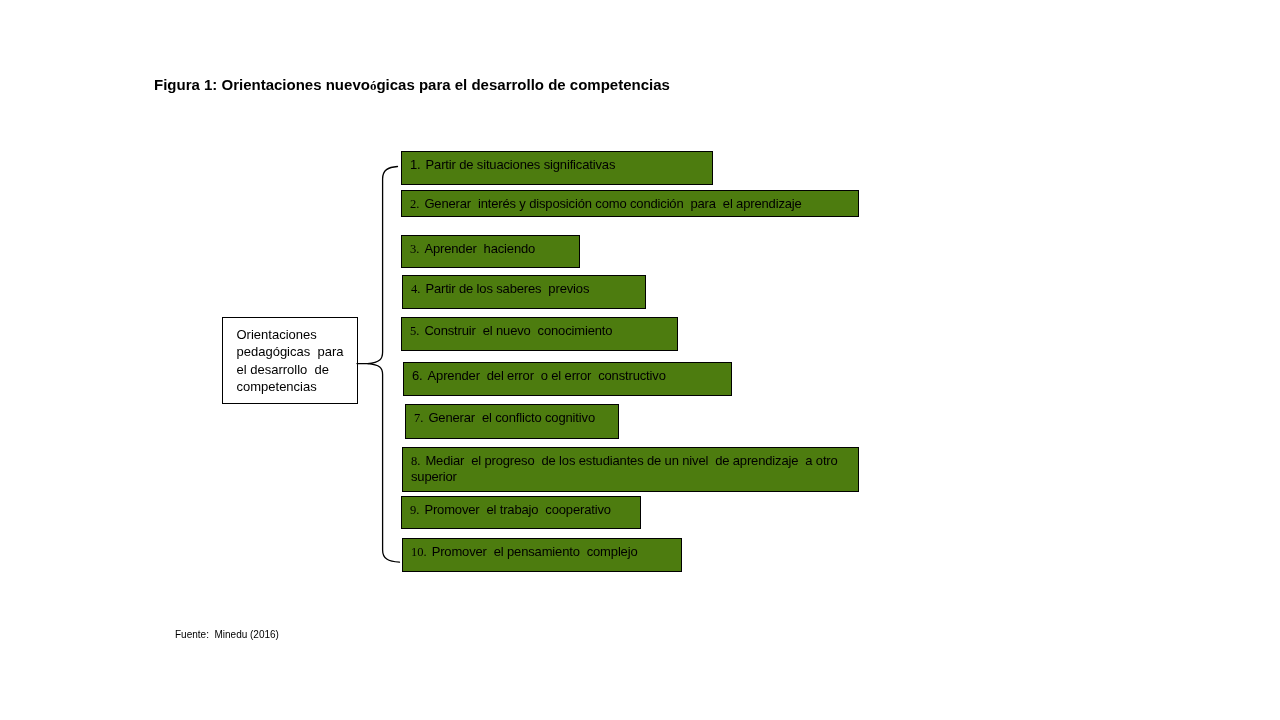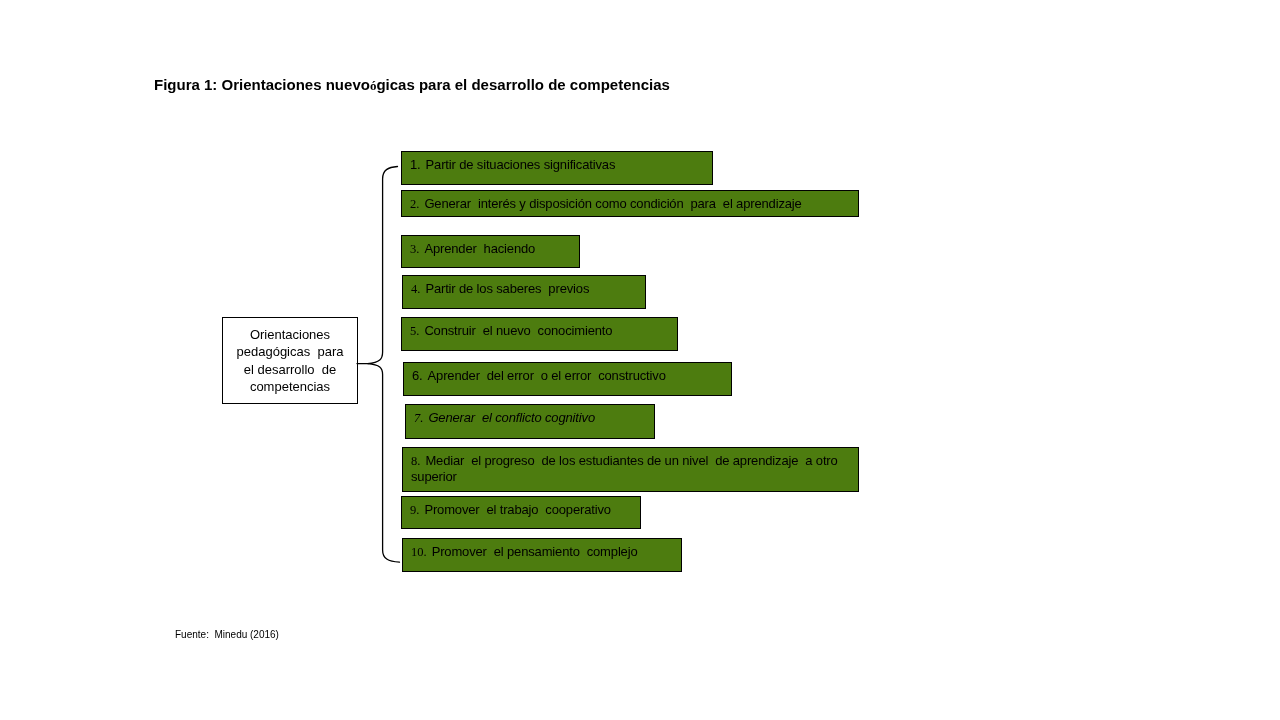--- a/index.html
+++ b/index.html
@@ -13,21 +13,21 @@
   }
   .figure-title .accent{
     font-family:"Liberation Serif",serif;font-size:13px;font-weight:bold;
   }
   .root-box{
     position:absolute;left:222px;top:317px;width:136px;height:87px;
     border:1.4px solid #000;box-sizing:border-box;background:#fff;
     display:flex;align-items:center;justify-content:center;
   }
   .root-box .label{
-    font-size:13px;line-height:17.5px;text-align:center;white-space:pre-wrap;
+    font-size:13px;line-height:17.5px;text-align:left;white-space:pre-wrap;
   }
   .pbox{
     position:absolute;border:1.4px solid #000;box-sizing:border-box;background:#4d7c0f;
     font-size:13px;line-height:16px;letter-spacing:-0.15px;
     padding:5px 2px 12px 8px;white-space:pre;overflow:hidden;
   }
   .pbox .num{margin-right:5px;}
   .pbox .num.serif{font-family:"Liberation Serif",serif;font-size:12.5px;letter-spacing:0;}
   .source-line{
     position:absolute;left:175px;top:626px;
@@ -60,21 +60,21 @@
     <path d="M 357 363.6 L 368.5 363.6" fill="none" stroke="#000000" stroke-width="1.3" stroke-linecap="round"></path>
   </svg>
 
   <div id="principle-boxes">
       <div class="pbox" style="left: 401px; top: 151px; width: 312px; height: 34px;"><span class="num">1.</span><span class="txt">Partir de situaciones significativas</span></div>
       <div class="pbox" style="left: 401px; top: 190px; width: 458px; height: 27px;"><span class="num serif">2.</span><span class="txt">Generar  interés y disposición como condición  para  el aprendizaje</span></div>
       <div class="pbox" style="left: 401px; top: 235px; width: 179px; height: 33px;"><span class="num serif">3.</span><span class="txt">Aprender  haciendo</span></div>
       <div class="pbox" style="left: 402px; top: 275px; width: 244px; height: 34px;"><span class="num serif">4.</span><span class="txt">Partir de los saberes  previos</span></div>
       <div class="pbox" style="left: 401px; top: 317px; width: 277px; height: 34px;"><span class="num serif">5.</span><span class="txt">Construir  el nuevo  conocimiento</span></div>
       <div class="pbox" style="left: 403px; top: 362px; width: 329px; height: 34px;"><span class="num">6.</span><span class="txt">Aprender  del error  o el error  constructivo</span></div>
-      <div class="pbox" style="left: 405px; top: 404px; width: 250px; height: 35px; font-style: italic;"><span class="num serif">7.</span><span class="txt">Generar  el conflicto cognitivo</span></div>
+      <div class="pbox" style="left: 405px; top: 404px; width: 214px; height: 35px;"><span class="num serif">7.</span><span class="txt">Generar  el conflicto cognitivo</span></div>
       <div class="pbox" style="left: 402px; top: 447px; width: 457px; height: 45px;"><span class="num serif">8.</span><span class="txt">Mediar  el progreso  de los estudiantes de un nivel  de aprendizaje  a otro
 superior</span></div>
       <div class="pbox" style="left: 401px; top: 496px; width: 240px; height: 33px;"><span class="num serif">9.</span><span class="txt">Promover  el trabajo  cooperativo</span></div>
       <div class="pbox" style="left: 402px; top: 538px; width: 280px; height: 34px;"><span class="num serif">10.</span><span class="txt">Promover  el pensamiento  complejo</span></div>
     </div>
 
   <div class="source-line">Fuente:  Minedu (2016)</div>
 
 </div>
 

